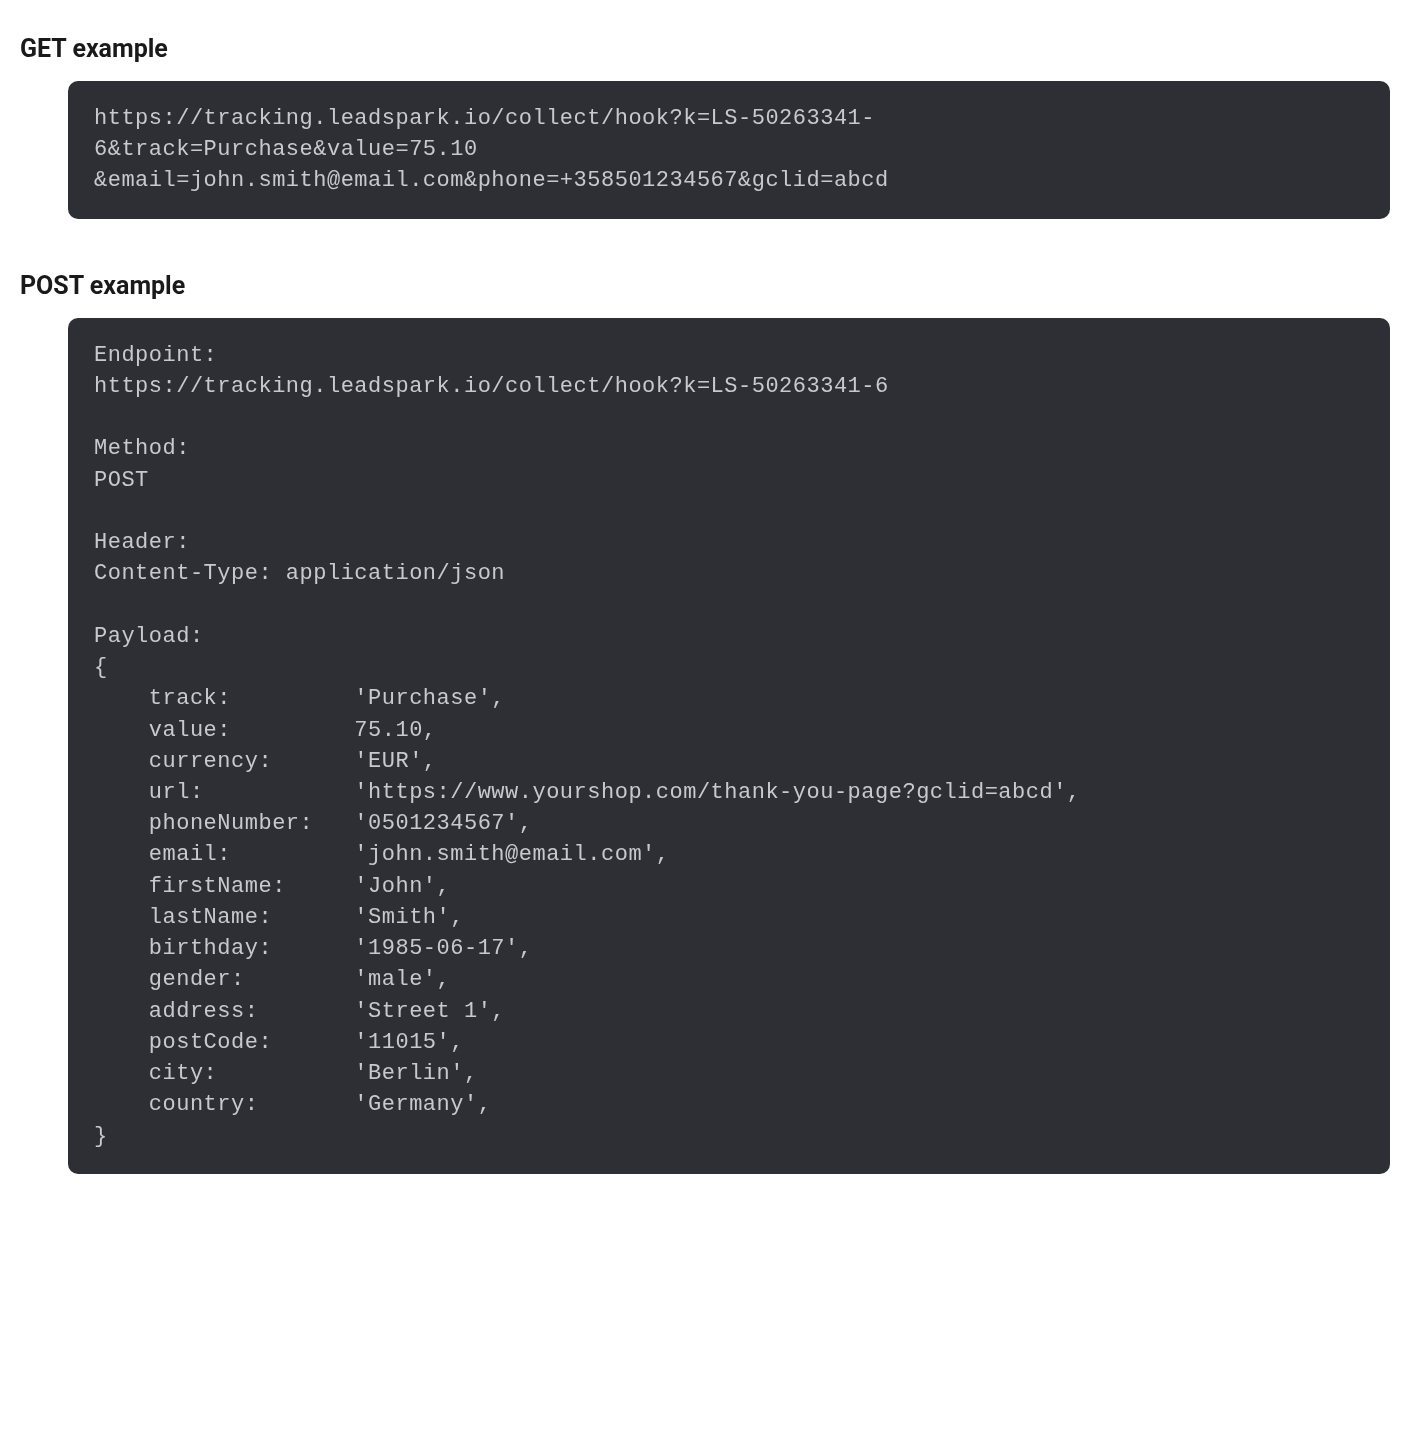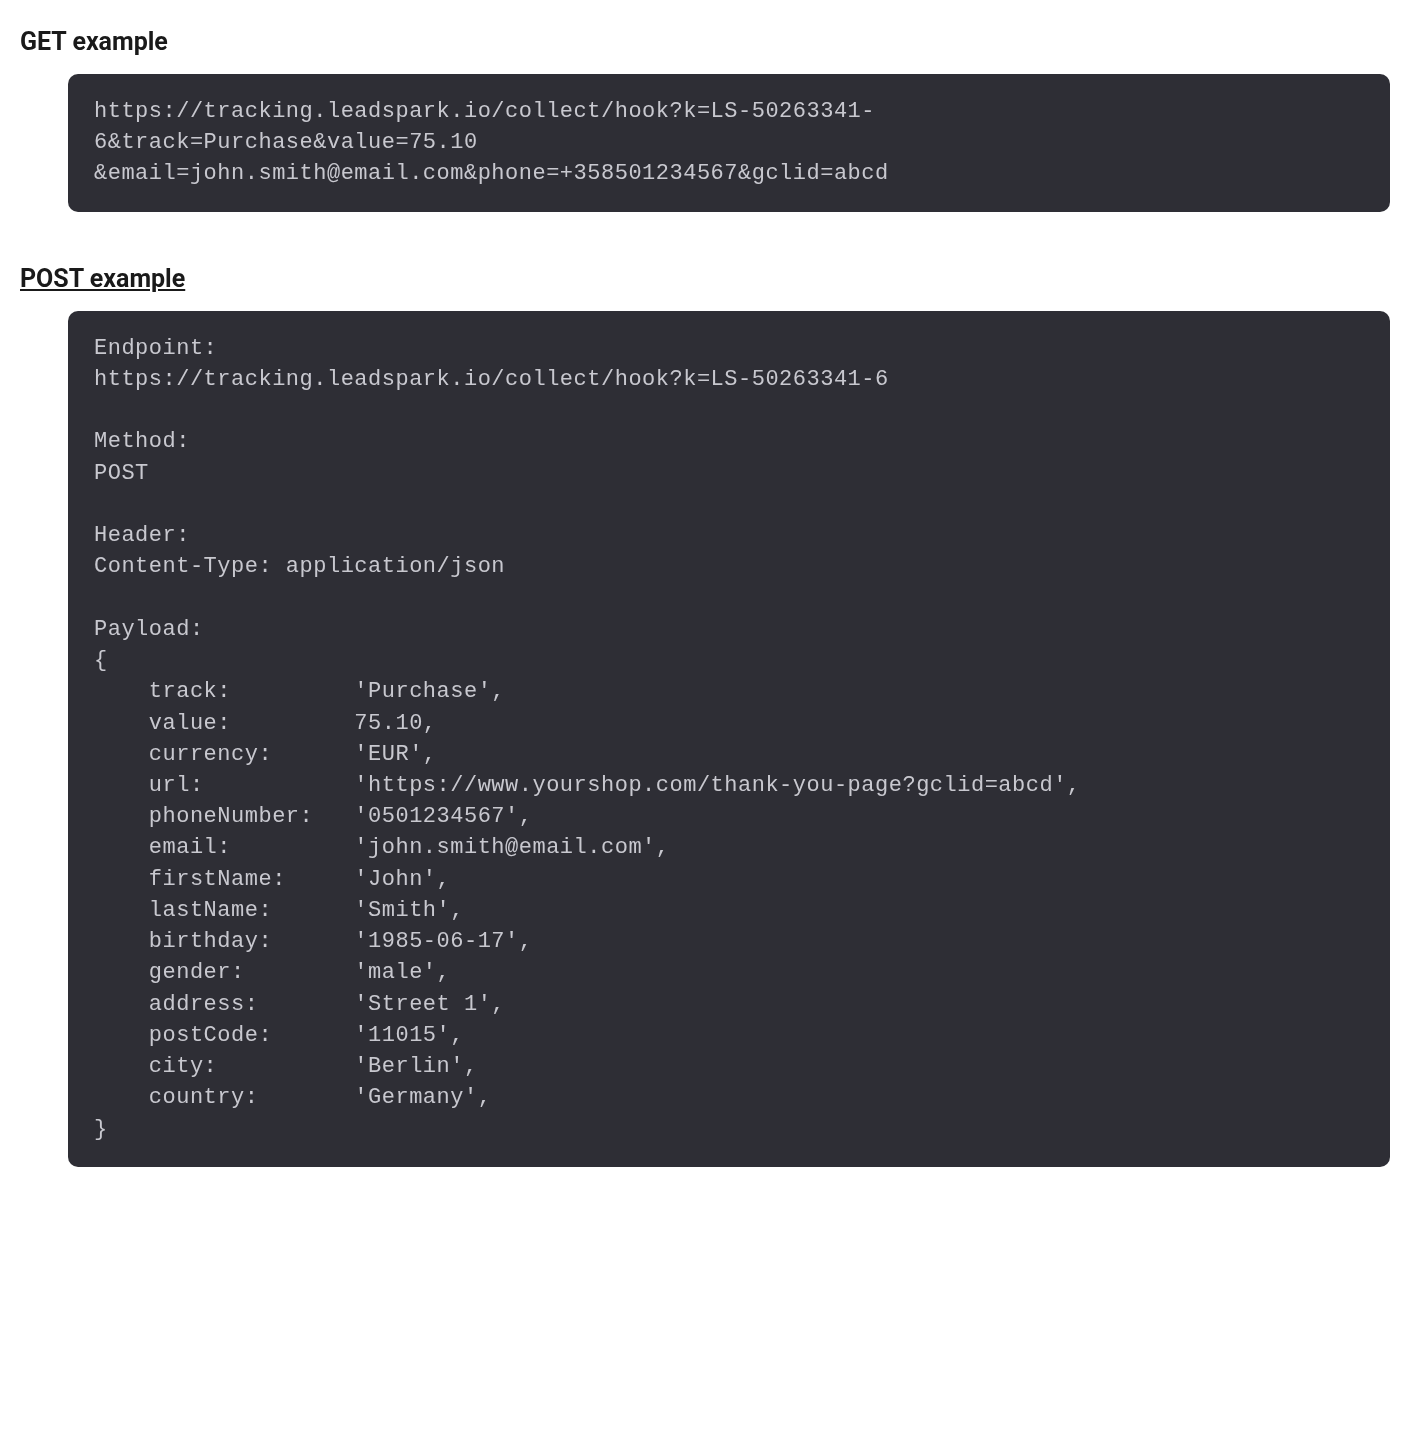--- a/index.html
+++ b/index.html
@@ -11,25 +11,24 @@
       font-family: -apple-system, BlinkMacSystemFont, "Segoe UI", Roboto, Helvetica, Arial, sans-serif;
       background: #ffffff;
       padding: 20px;
       width: 1410px;
     }
     .section-heading {
       font-size: 25px;
       font-weight: 700;
       color: #1a1a1a;
       margin-bottom: 18px;
-      margin-top: 7px;
+      margin-top: 14px;
     }
     .section-heading.post {
       margin-top: 52px;
-      text-decoration: underline;
     }
     .code-block {
       background: #2e2e35;
       border-radius: 10px;
       padding: 22px 26px;
       font-family: "SFMono-Regular", Consolas, "Liberation Mono", Menlo, Courier, monospace;
       font-size: 22px;
       line-height: 1.42;
       color: #c8c8cf;
       white-space: pre;

